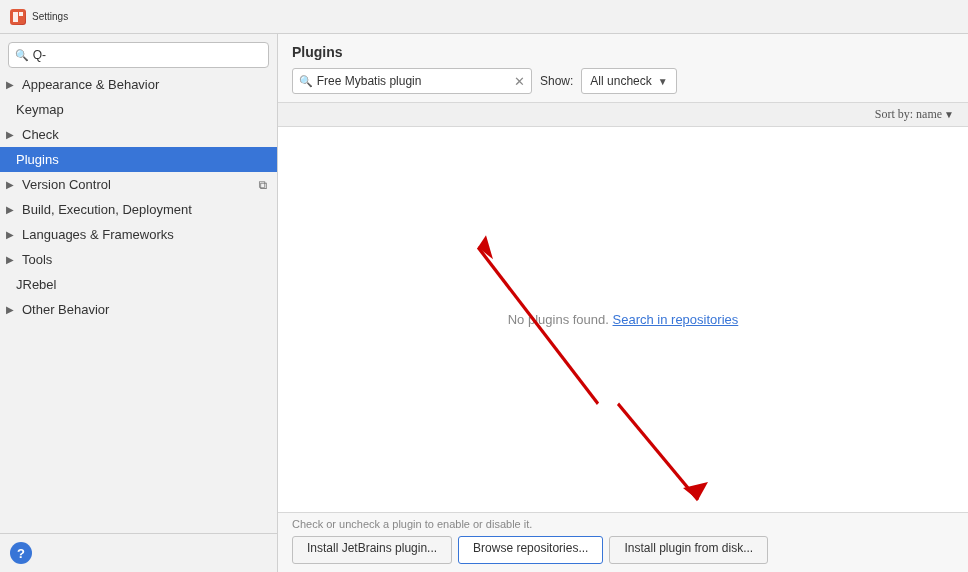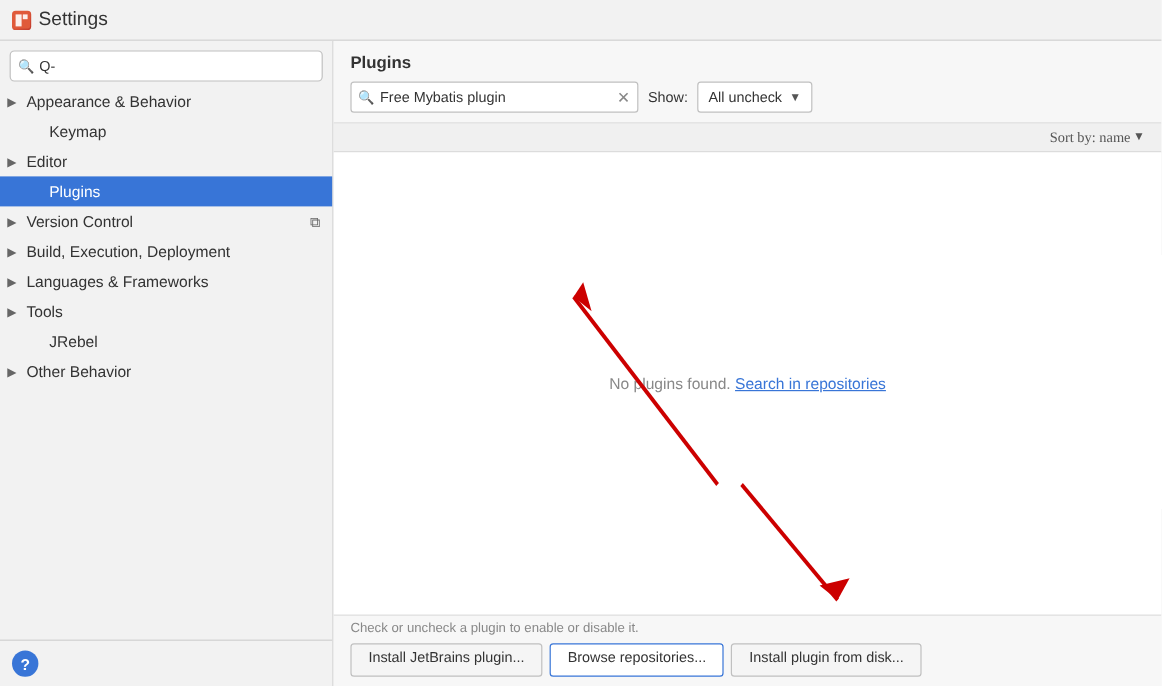--- a/index.html
+++ b/index.html
@@ -26,21 +26,21 @@
     }
     .title-bar-icon {
       width: 16px;
       height: 16px;
       background: linear-gradient(135deg, #e05a3a 40%, #c0392b 100%);
       border-radius: 3px;
       display: flex; align-items: center; justify-content: center;
       font-size: 10px; color: white; font-weight: bold;
     }
     .title-bar-text {
-      font-size: 16px;
+      font-size: 10px;
       color: #333;
     }
 
     
     .main {
       display: flex;
       flex: 1;
       overflow: hidden;
     }
 
@@ -94,21 +94,21 @@
     .sidebar-item.has-arrow {
       padding-left: 6px;
     }
     .sidebar-arrow {
       font-size: 10px;
       color: #666;
       width: 12px;
       display: inline-block;
     }
     .sidebar-item-indent {
-      padding-left: 41px;
+      padding-left: 16px;
     }
     .sidebar-icon-right {
       margin-left: auto;
       color: #666;
       font-size: 12px;
     }
 
     
     .sidebar-bottom {
       margin-top: auto;
@@ -314,21 +314,21 @@
       <span class="sidebar-arrow">▶</span>
       <span>Appearance &amp; Behavior</span>
     </div>
 
     <div class="sidebar-item sidebar-item-indent">
       <span>Keymap</span>
     </div>
 
     <div class="sidebar-item has-arrow">
       <span class="sidebar-arrow">▶</span>
-      <span>Editor</span>
+      <span>Check</span>
     </div>
 
     <div class="sidebar-item active sidebar-item-indent">
       <span>Plugins</span>
     </div>
 
     <div class="sidebar-item has-arrow">
       <span class="sidebar-arrow">▶</span>
       <span>Version Control</span>
       <span class="sidebar-icon-right">⧉</span>

